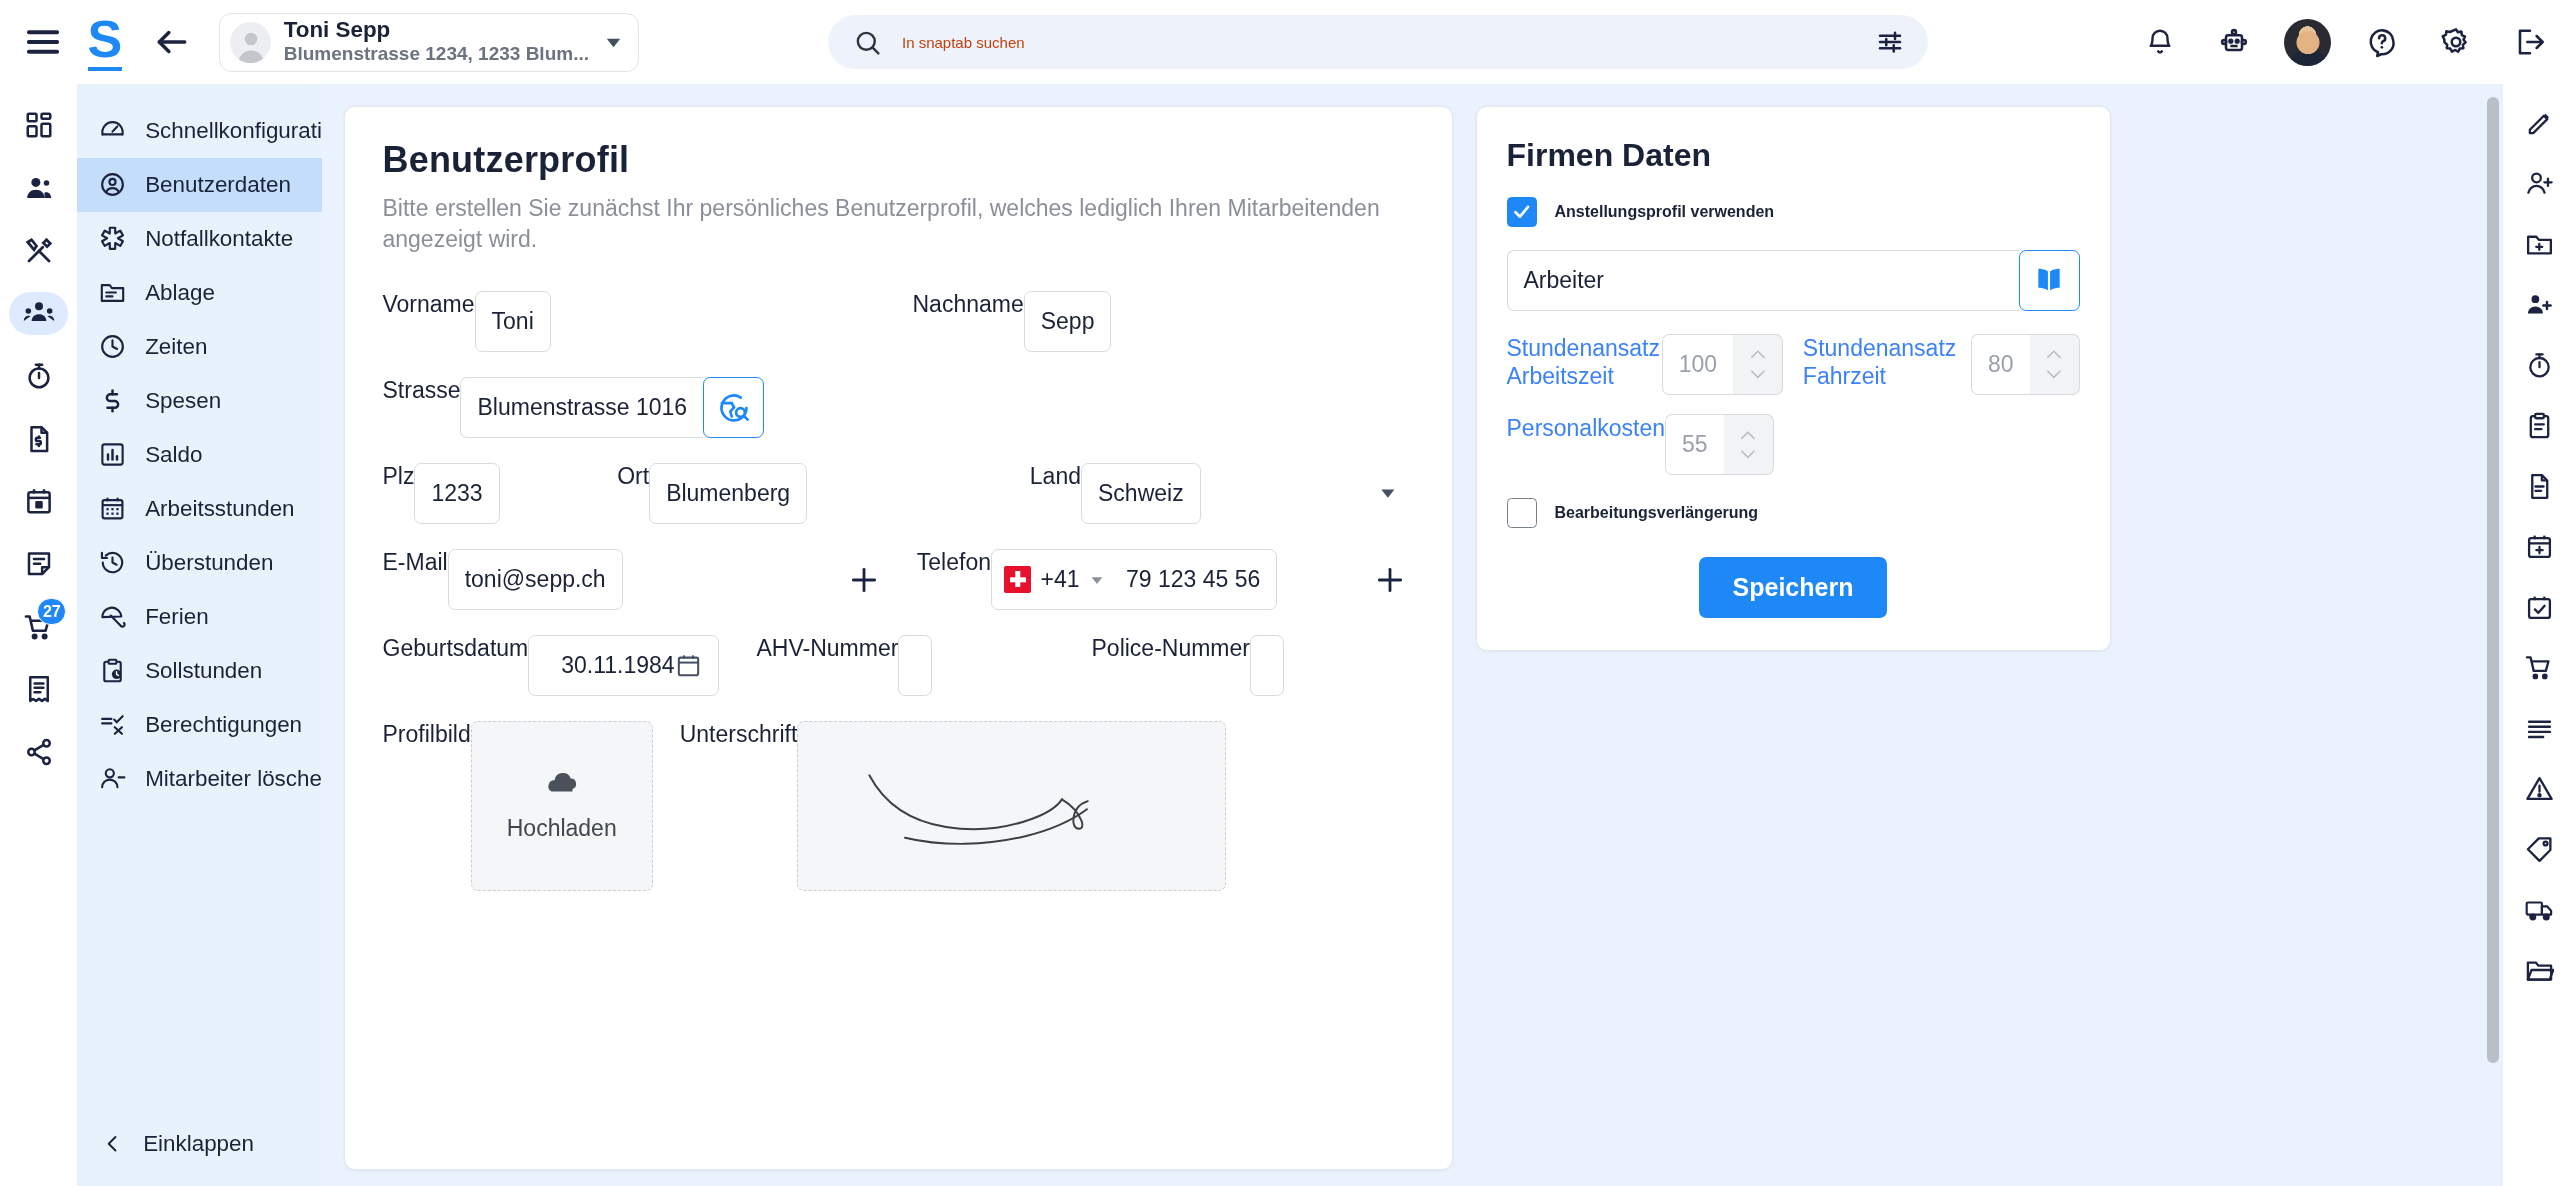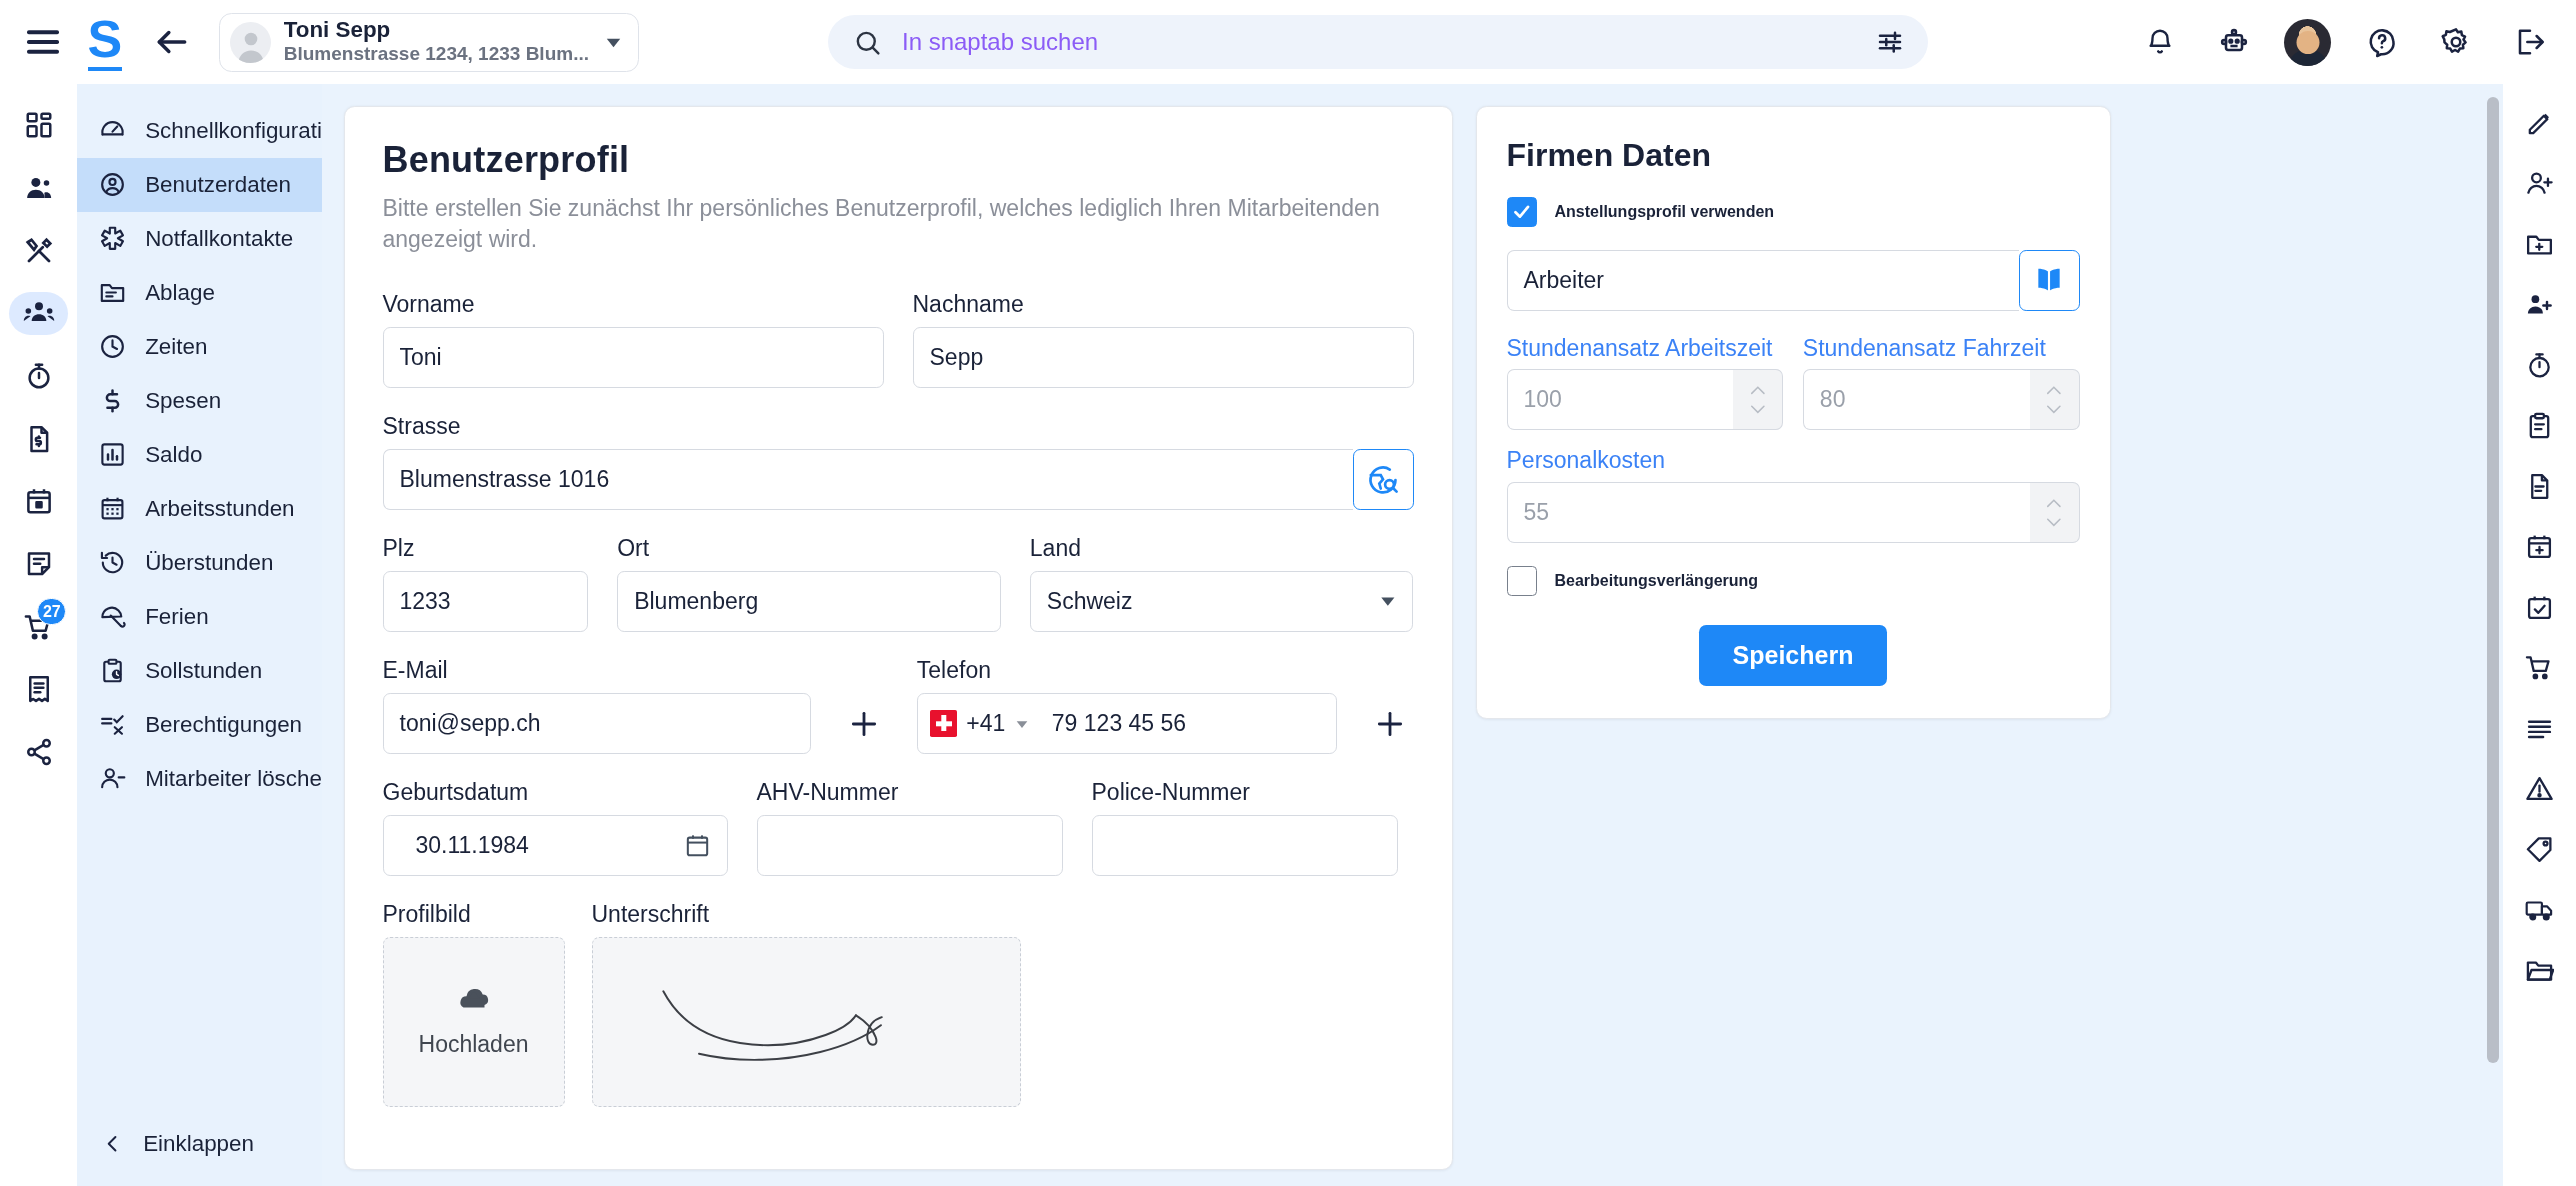--- a/index.html
+++ b/index.html
@@ -50,21 +50,21 @@
   .chip-sub { font-size: 19px; color:#6b7280; line-height: 1.25; white-space:nowrap; overflow:hidden; text-overflow:clip;font-weight:bold; }
   .chip-caret { margin-left:7.2px; flex-shrink:0; }
 
   .search-wrap { flex: 1; display:flex; justify-content:center; }
   .searchbar {
     width: 1100px; height: 54px;
     background:#eef3fb; border-radius: 27px;
     display:flex; align-items:center; padding: 0 23px 0 25px;
     cursor: text;
   }
-  .searchbar .ph { font-size: 24px; color:#8b5cf6; margin-left: 19.7px; flex:1; }
+  .searchbar .ph { font-size: 15px; color:#c2410c; margin-left: 19.7px; flex:1; }
 
   .top-icons { display:flex; align-items:center; gap: 27px; margin-left: 18px; }
   .top-icons .ti { width:47px; height:47px; display:flex;align-items:center;justify-content:center; cursor:pointer;}
   .avatar-photo {
     width: 47px; height: 47px; border-radius:50%;
     background: radial-gradient(circle at 50% 34%, #e8c39a 0 22%, #2a2a33 23% 100%);
     position:relative; overflow:hidden; flex-shrink:0; cursor:pointer;
   }
   .avatar-photo::after{
     content:""; position:absolute; left:50%; top:26%; transform:translateX(-50%);
@@ -124,21 +124,21 @@
     background:#fff; border-radius: 10.7px; border:0.9px solid #e4e7ec;
     box-shadow: 0 0.9px 2.7px rgba(16,24,40,.06);
   }
   .card-profile { width: 1109px; padding: 32px 38px 0 38px; height: 1064px; flex-shrink:0; }
   .card-company { width: 635px; padding: 30px 30px 32px 30px; flex-shrink:0; }
 
   h1.title { font-size: 36px; font-weight:bold; margin:0 0 12.5px 0; letter-spacing:0.2px; }
   p.subtitle { font-size: 23px; color:#8b8f99; margin: 0 0 36px 0; line-height: 1.35; max-width: 1055px; }
 
   .row { display:flex; gap: 29px; margin-bottom: 25px; }
-  .field { display:flex; flex-direction:column; }
+  .field { display:flex; }
   .flabel { font-size: 23px; color:#1a2238; margin-bottom: 9px; }
   .fin {
     height: 61px; border:0.9px solid #d6dae1; border-radius:7.2px;
     background:#fff; font-size: 23px; color:#1a2238;
     display:flex; align-items:center; padding: 0 16px;
     font-family:"Liberation Sans", sans-serif;
   }
 
   .input-with-btn { display:flex;align-items:flex-end; }
   .input-with-btn .fin { flex:1; border-top-right-radius:0; border-bottom-right-radius:0; border-right:none; }

